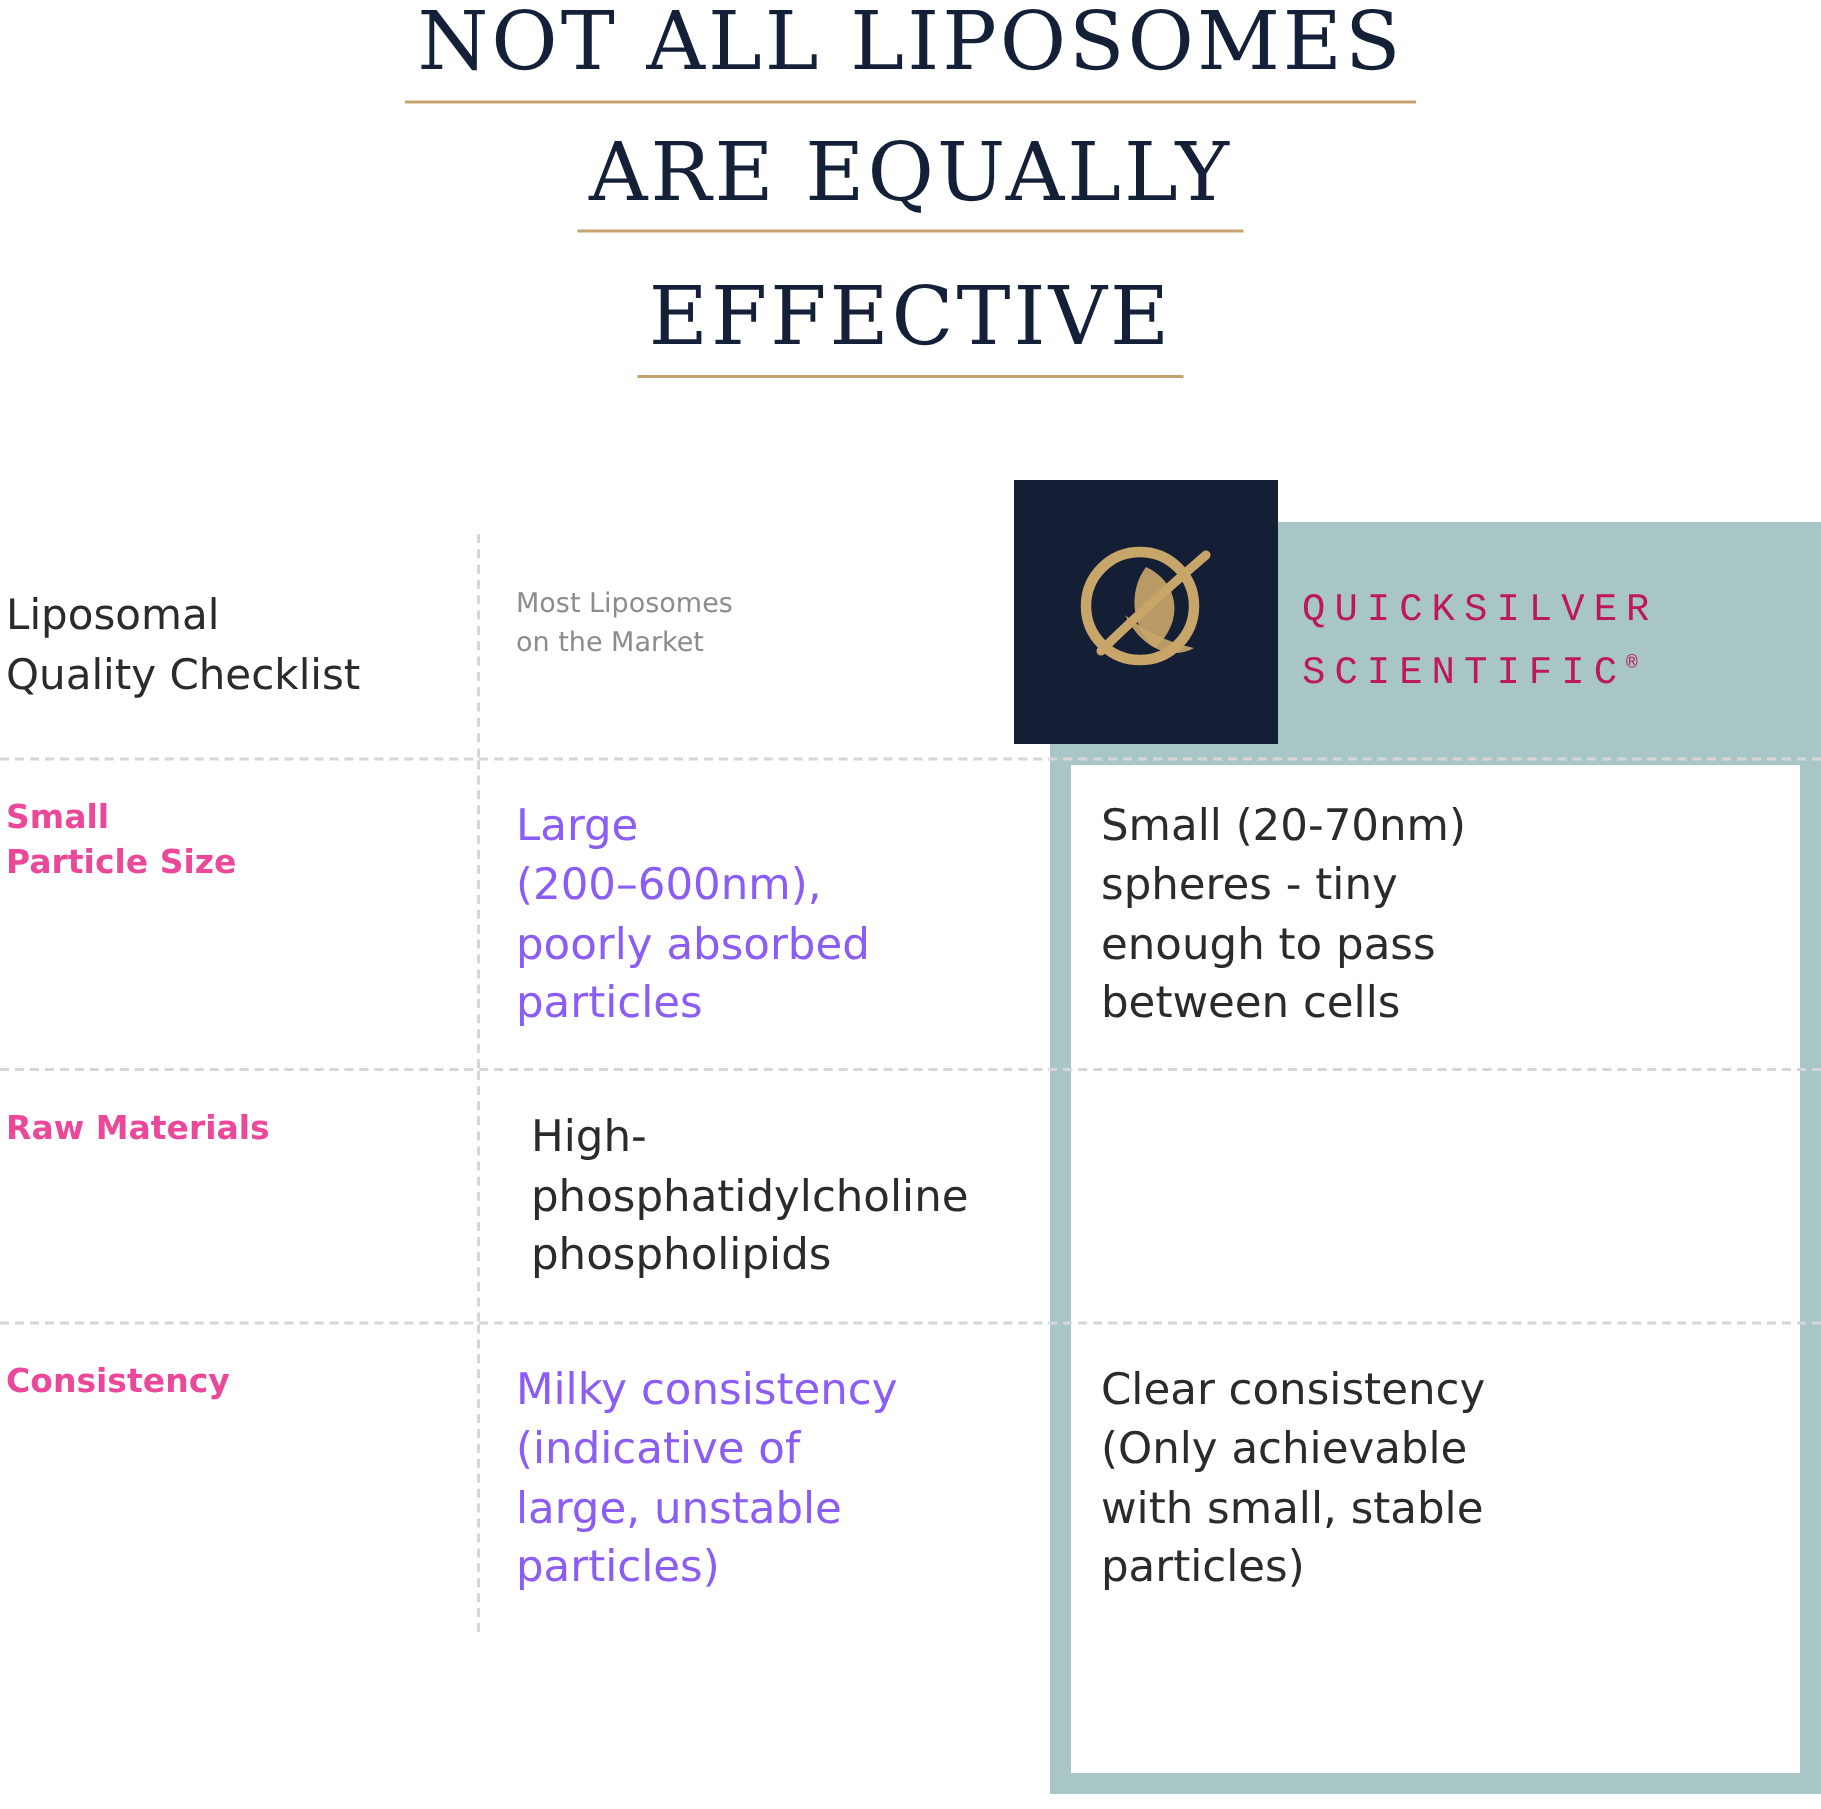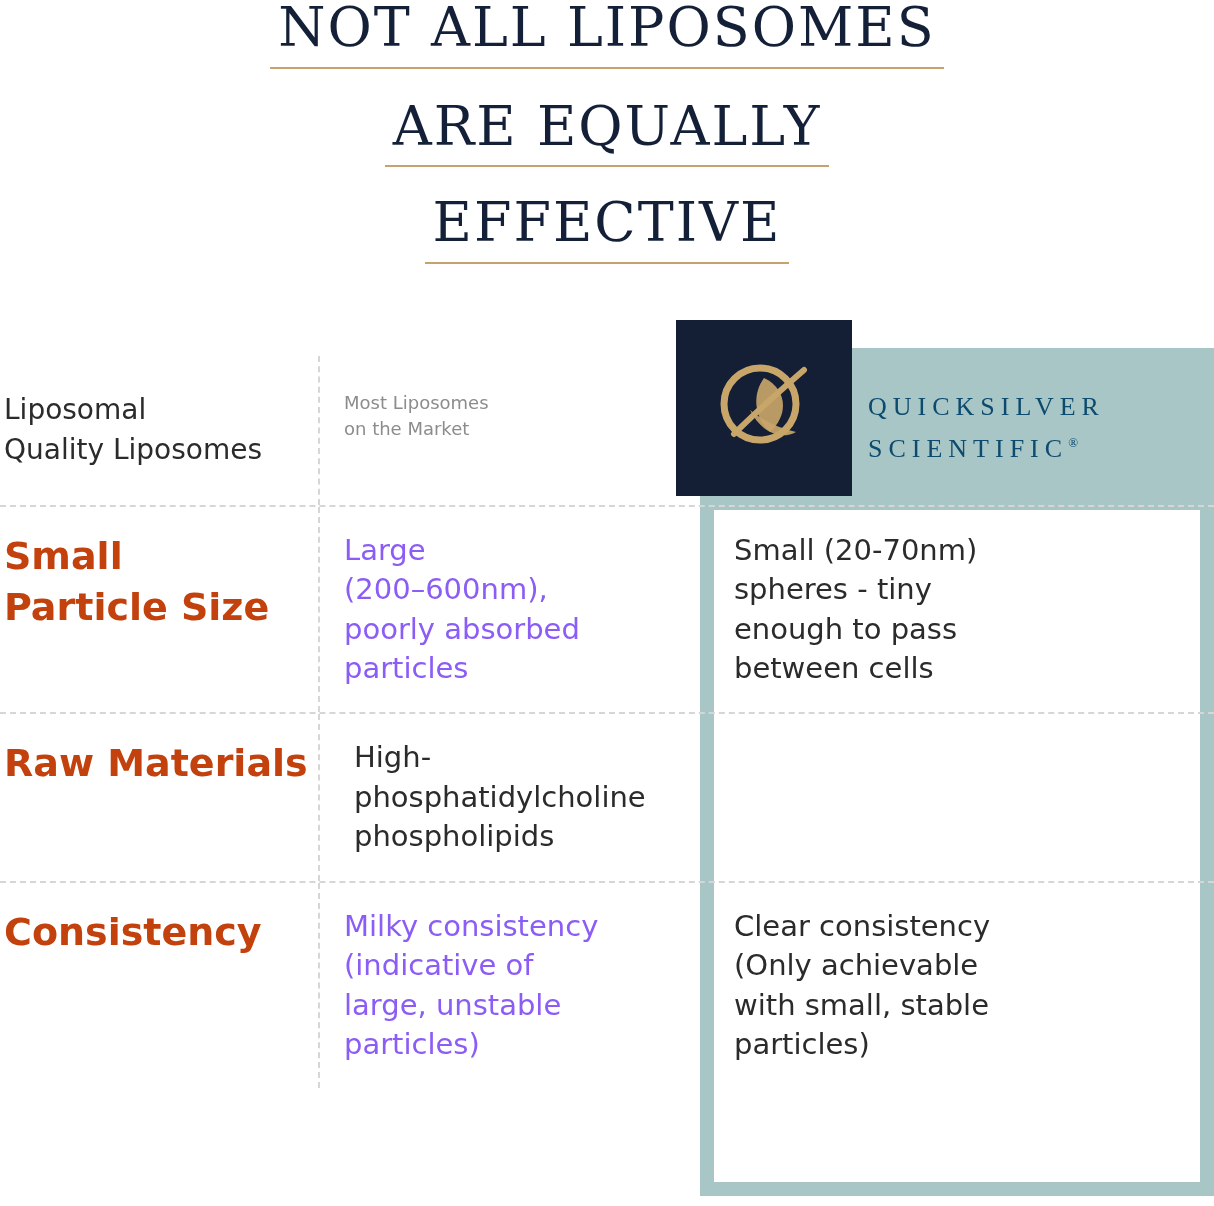--- a/index.html
+++ b/index.html
@@ -28,21 +28,21 @@
     font-family: "DejaVu Serif", serif;
     font-size: 54px;
     letter-spacing: 2px;
     color: #142038;
     line-height: 1.05;
     padding: 0 8px 10px 8px;
     border-bottom: 2px solid #c6a271;
     margin-bottom: 18px;
   }
   .tl1 { margin-top: 0px; }
-  .tl2 { margin-top: 12px; }
+  .tl2 { margin-top: 0px; }
   .tl3 { margin-top: 10px; }
 
   
   .table {
     position: absolute;
     top: 356px;
     left: 0px;
     width: 1214px;
   }
   .row {
@@ -63,23 +63,23 @@
     padding: 24px 14px 24px 24px;
     box-sizing: border-box;
   }
   .col-c {
     width: 412px;
     padding: 24px 20px 24px 34px;
     box-sizing: border-box;
   }
 
   .cell-label {
-    font-size: 38px;
+    font-size: 22px;
     font-weight: bold;
-    color: #c2410c;
+    color: #ec4899;
     line-height: 1.36;
   }
   .cell-mid {
     font-size: 29px;
     color: #8b5cf6;
     line-height: 1.36;
   }
   .cell-qs {
     font-size: 29px;
     color: #2b2b2b;
@@ -140,24 +140,24 @@
     height: 120px;
   }
   .qs-brand {
     position: absolute;
     top: 386px;
     left: 868px;
     width: 330px;
     z-index: 3;
   }
   .qs-brand-line {
-    font-family: Liberation Serif, serif;
+    font-family: Liberation Mono, monospace;
     font-size: 26px;
     letter-spacing: 6px;
-    color: #0c4a6e;
+    color: #be185d;
     line-height: 1.6;
   }
   .qs-brand-line sup {
     font-size: 13px;
     letter-spacing: 0;
     vertical-align: super;
   }
 
   
   .table { z-index: 2; }
@@ -191,21 +191,21 @@
 <div class="qs-brand">
   <div class="qs-brand-line">QUICKSILVER</div>
   <div class="qs-brand-line"><span>SCIENTIFIC</span><sup>®</sup></div>
 </div>
 
 <div class="table">
 
   <div class="row header-row">
     <div class="col-a">
       <div class="header-a" style="white-space:pre-line">Liposomal
-Quality Liposomes</div>
+Quality Checklist</div>
     </div>
     <div class="col-b">
       <div class="header-b" style="white-space:pre-line">Most Liposomes
 on the Market</div>
     </div>
     <div class="col-c"></div>
   </div>
 
   <div class="row">
     <div class="col-a">

